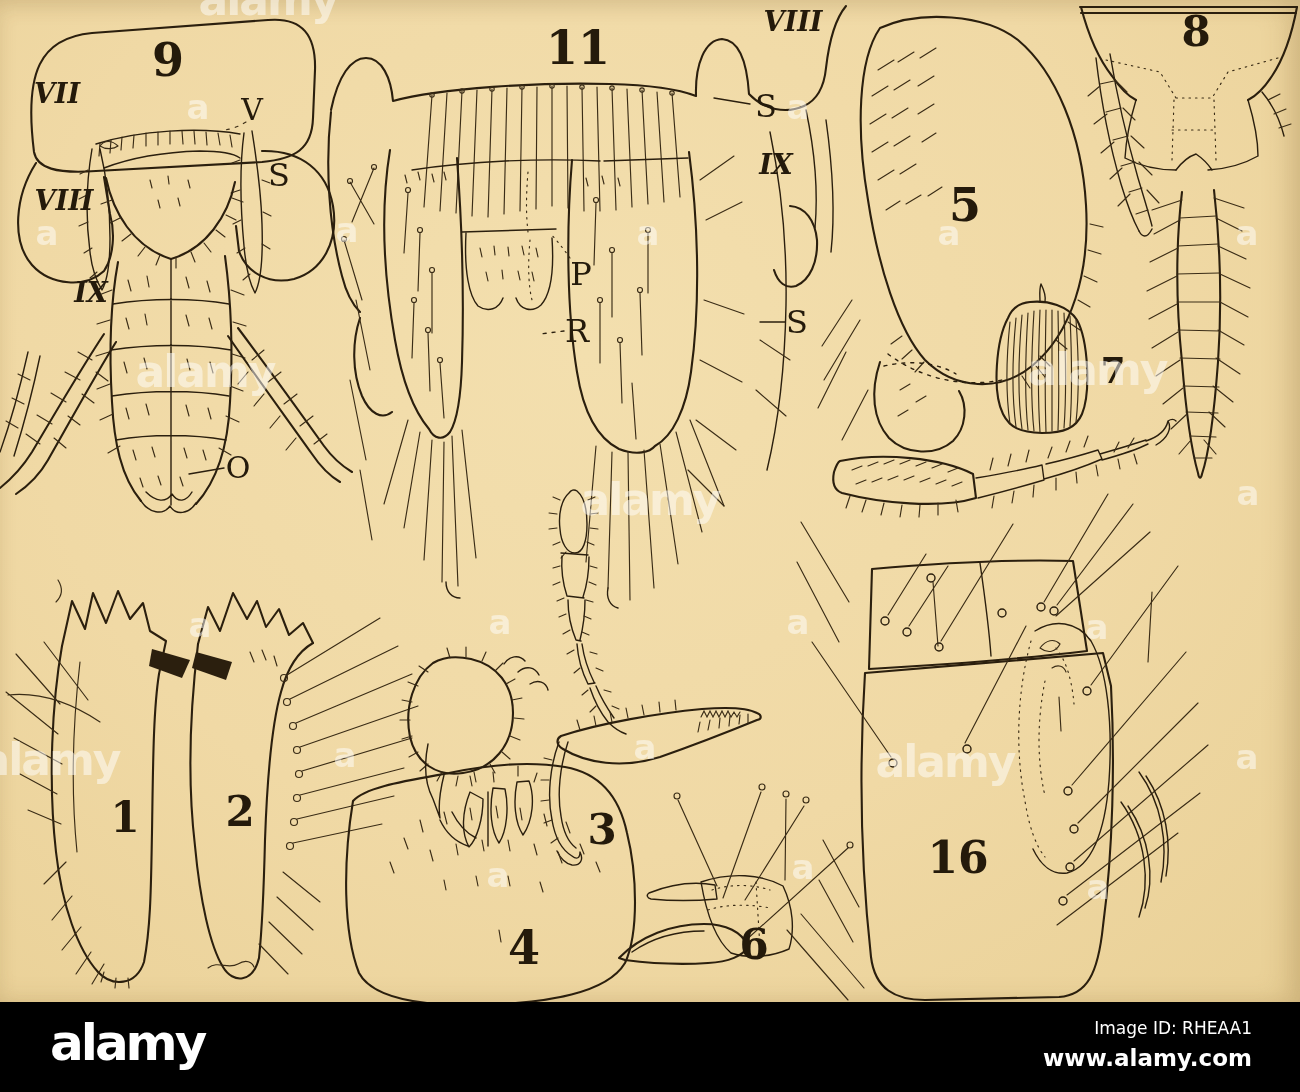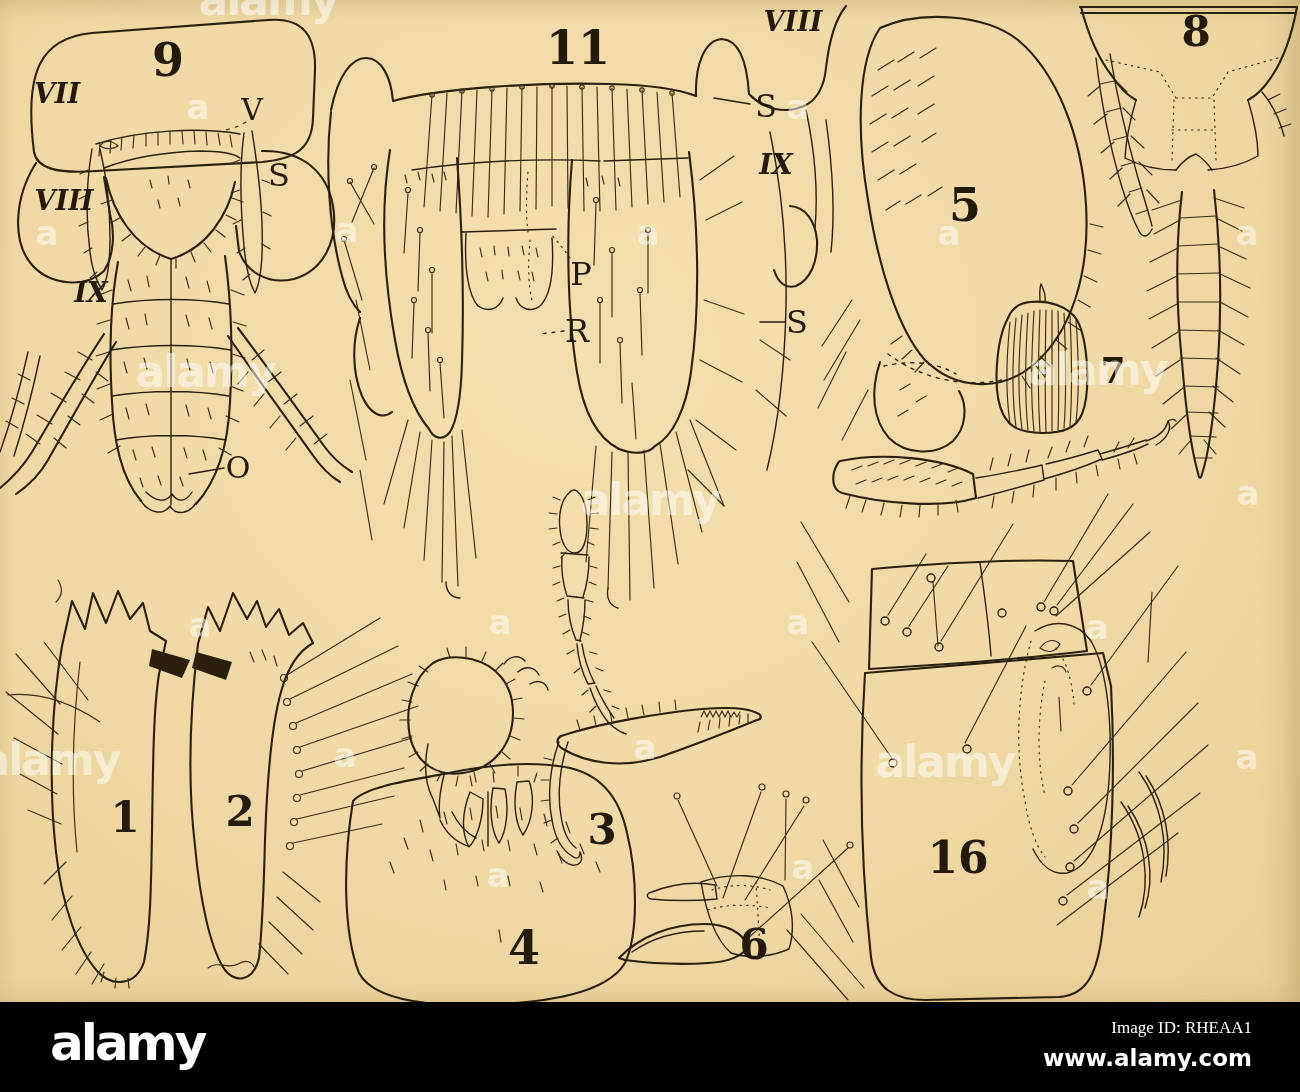--- a/index.html
+++ b/index.html
@@ -19,21 +19,21 @@
   .rom{font-weight:700;font-style:italic;}
   .ltr{font-weight:400;}
   .wm{position:absolute;transform:translate(-50%,-50%);color:rgba(255,255,255,.5);
       font-family:"DejaVu Sans",sans-serif;font-weight:700;line-height:1;}
   .wm-word{font-size:44px;letter-spacing:-2px;}
   .wm-a{font-size:34px;}
   .footer{position:absolute;left:0;top:1002px;width:1300px;height:90px;background:#000;color:#fff;
       font-family:"DejaVu Sans",sans-serif;}
   .logo{position:absolute;left:50px;top:12px;font-size:50px;font-weight:700;letter-spacing:-3px;}
   .credit{position:absolute;right:48px;top:16px;text-align:right;}
-  .credit-id{font-size:17px;font-weight:400;font-family:Liberation Serif, serif;}
+  .credit-id{font-size:17px;font-weight:400;}
   .credit-url{font-size:23px;font-weight:700;margin-top:7px;}
 </style>
 </head>
 <body>
 
 <div class="plate">
 
 <svg class="art" width="1300" height="1002" viewBox="0 0 1300 1002">
 
   <g>

